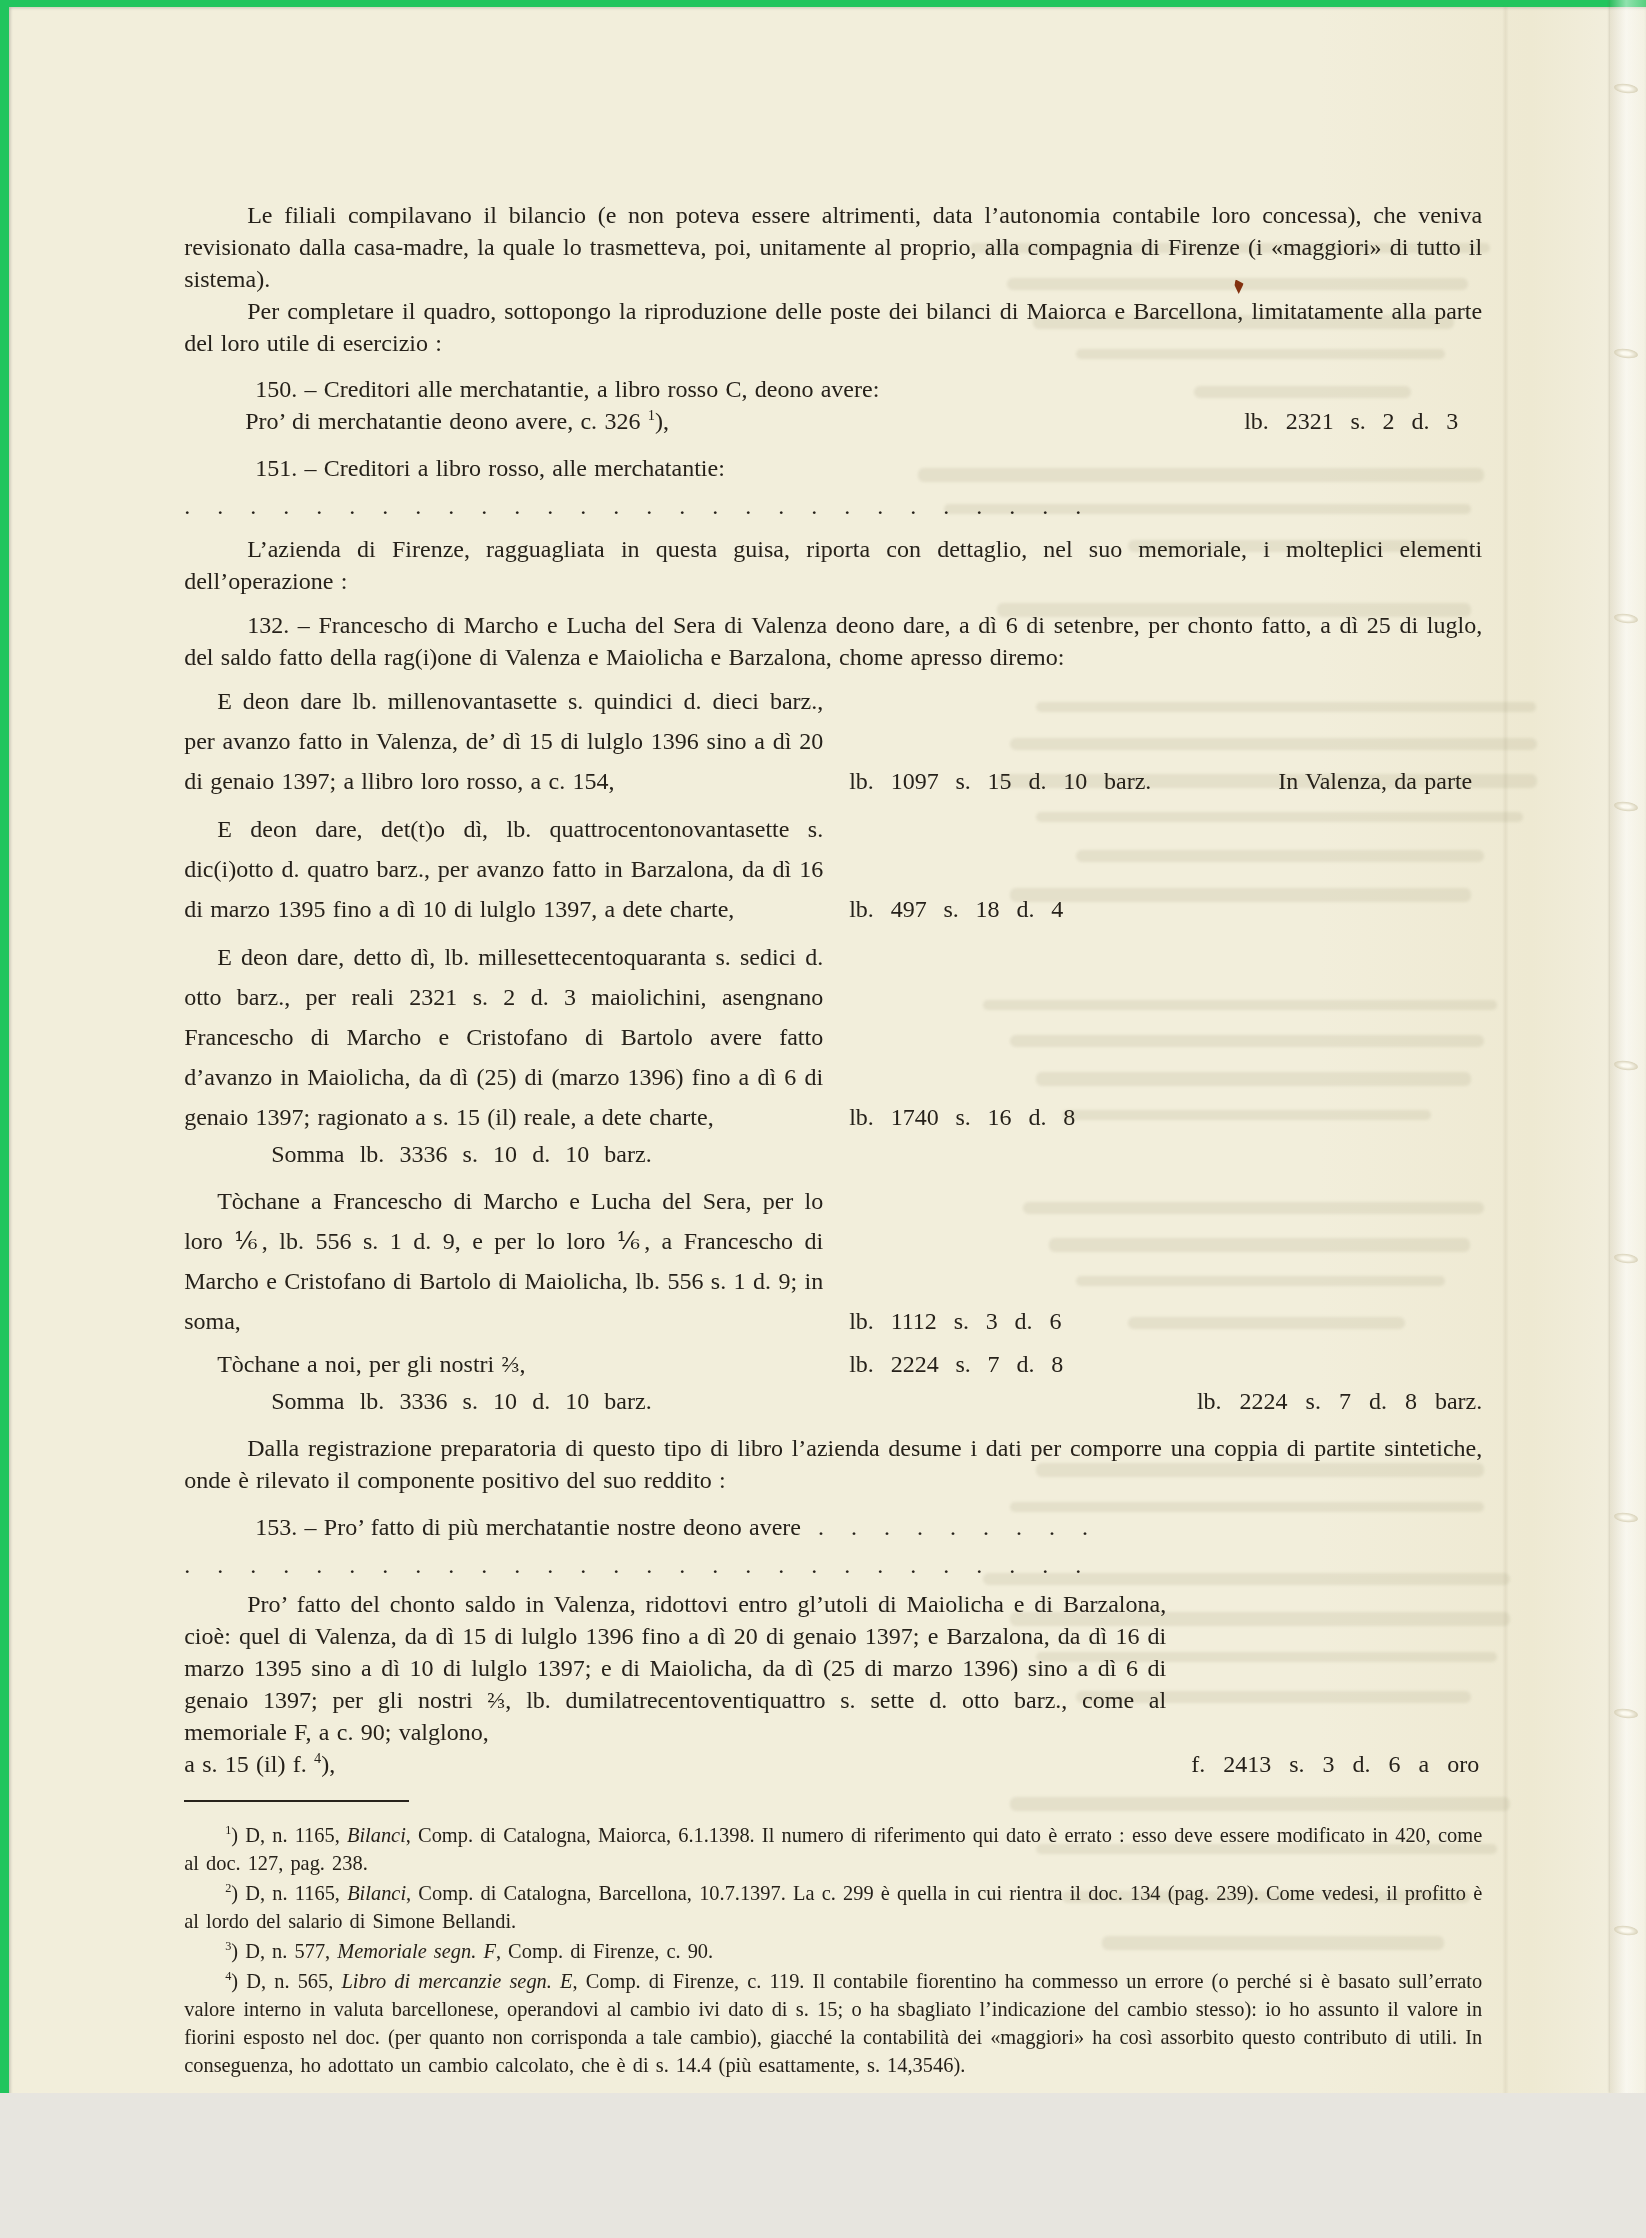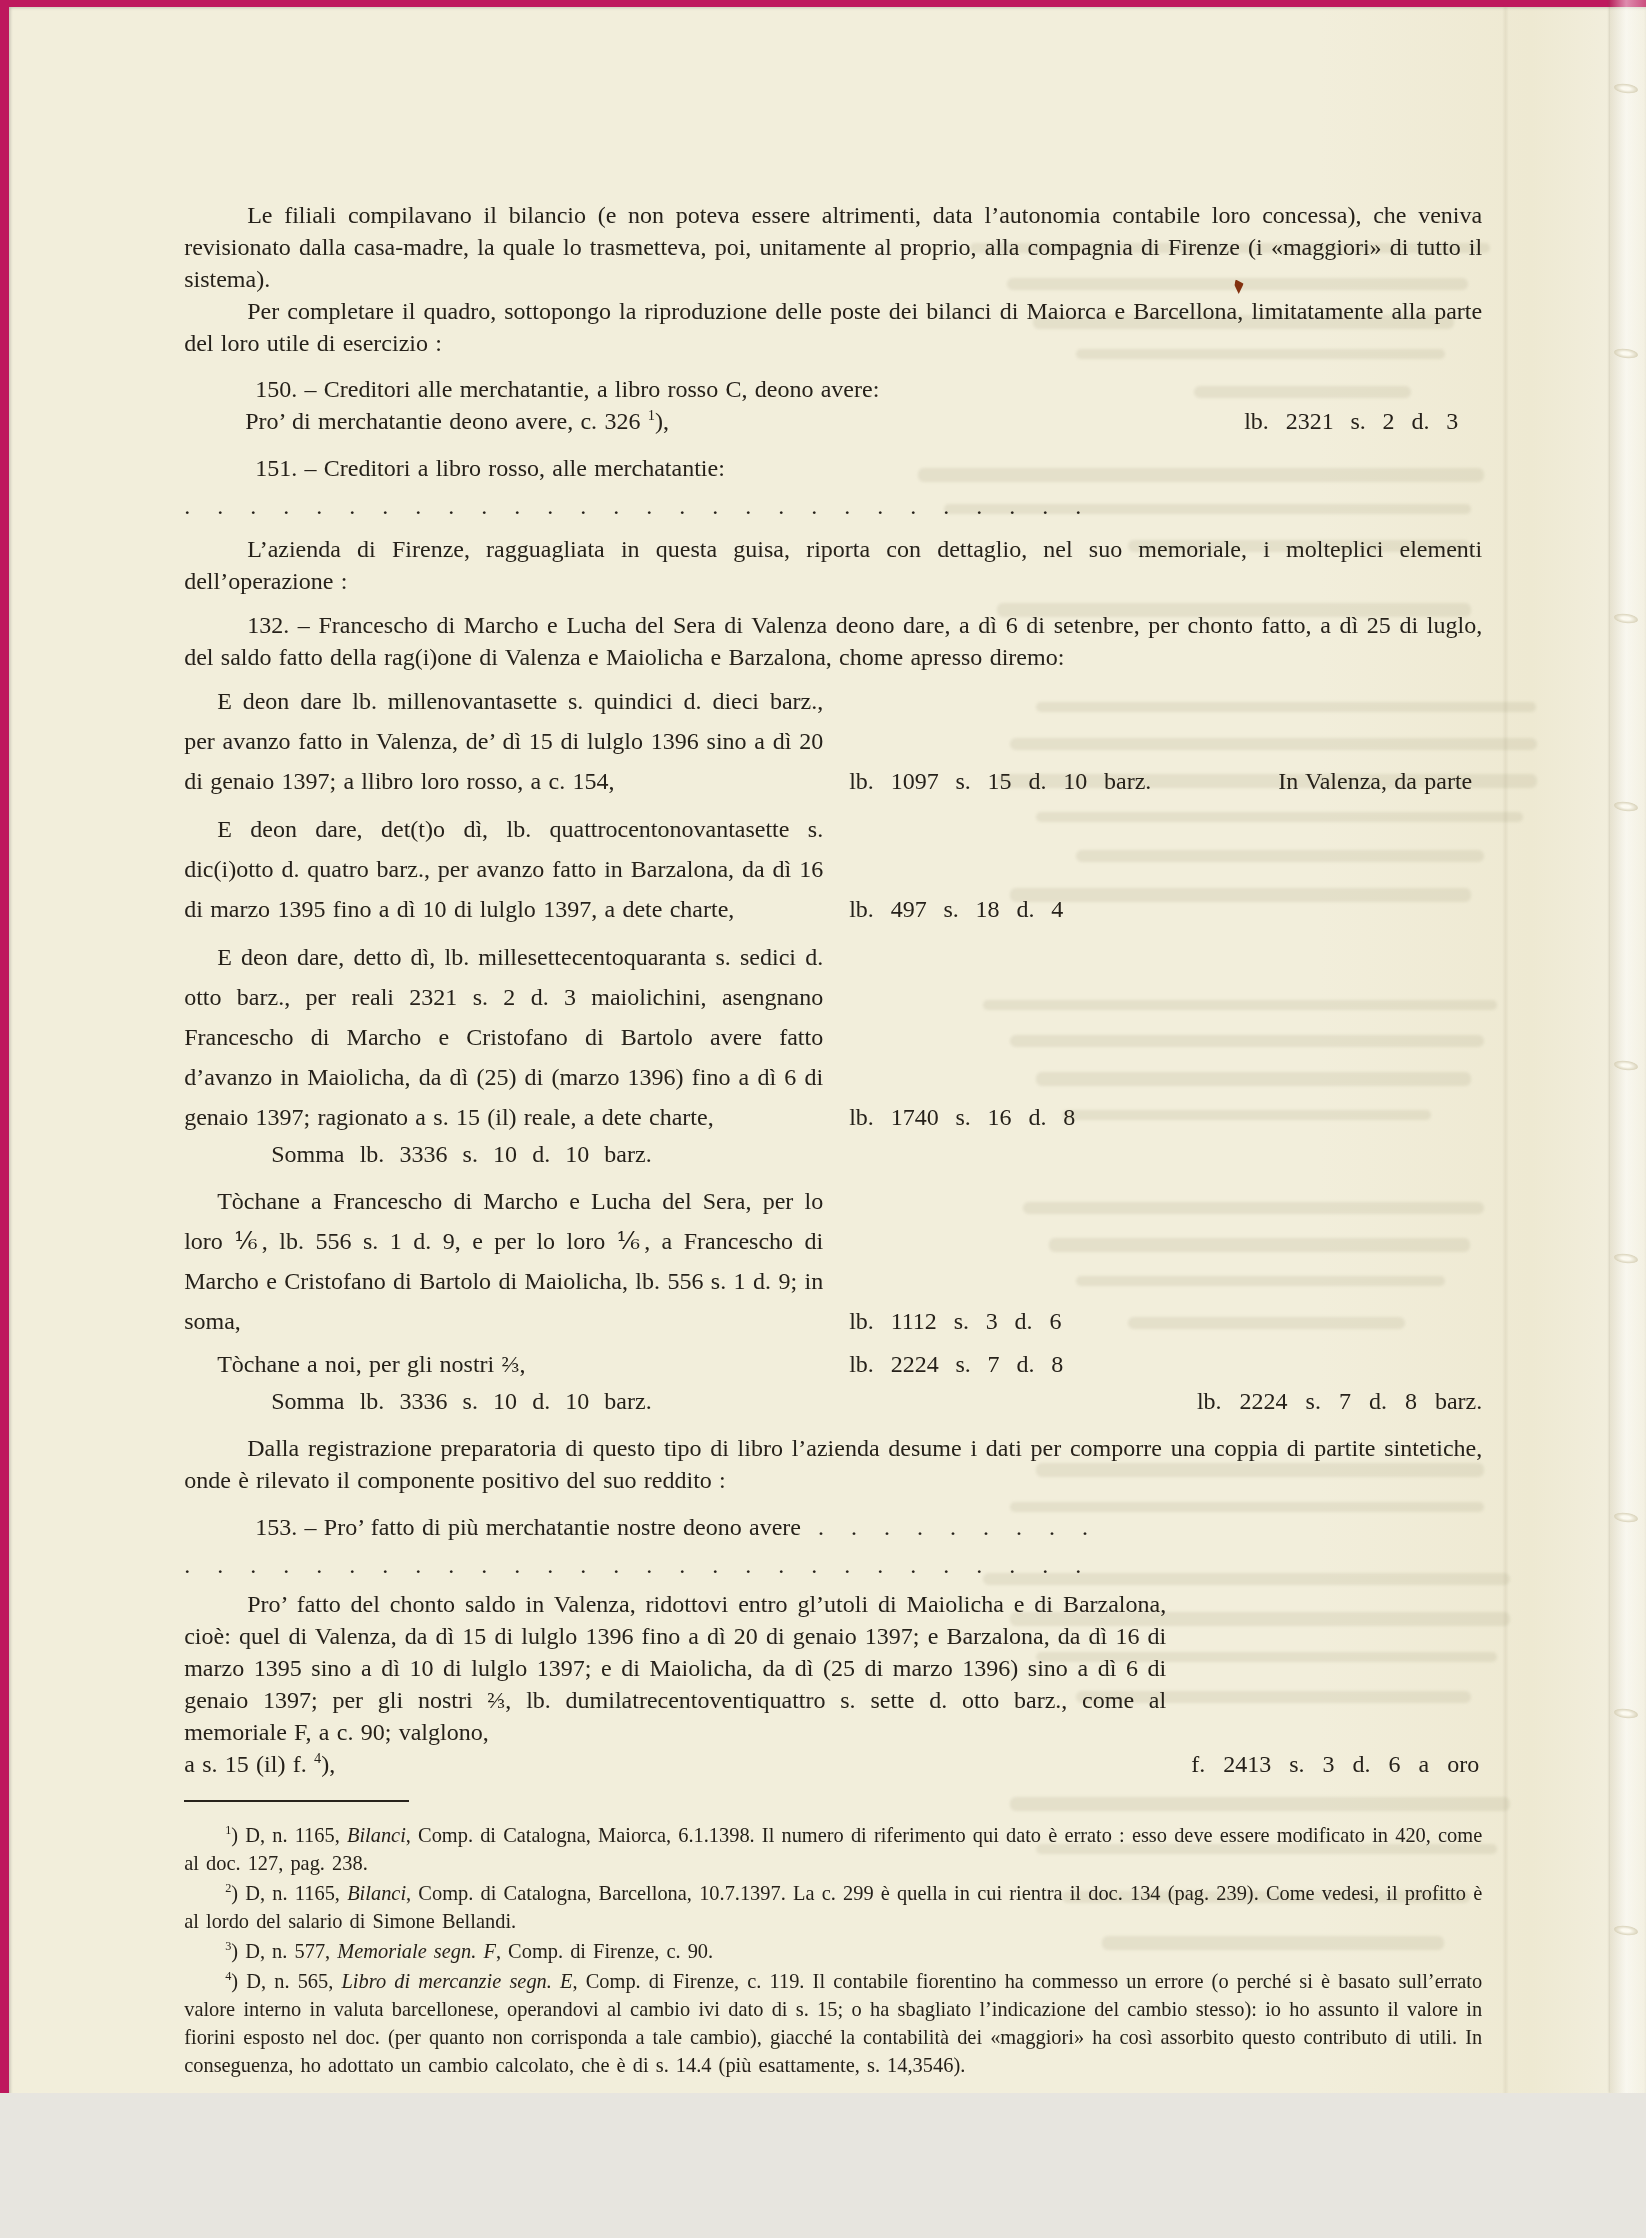--- a/index.html
+++ b/index.html
@@ -1,18 +1,18 @@
 <!DOCTYPE html>
 <html style="font-size:10.5px"><head>
 <meta charset="utf-8">
 <title>Scanned book page</title>
 <style>
   html,body{margin:0;padding:0;background:#e7e5df;}
   .scan{position:relative;width:1646px;height:2093px;overflow:hidden;
-        background:#be185d;font-family:"Liberation Serif","DejaVu Serif",serif;color:#26211a;text-decoration:underline;}
+        background:#22c55e;font-family:"Liberation Serif","DejaVu Serif",serif;color:#26211a;text-decoration:underline;}
   .page{position:absolute;left:9.2px;top:6.6px;width:1637px;height:2232px;
         background:linear-gradient(90deg,#f2eedb 0%,#f2eedb 80%,#eee9d2 93%,#f3f0e1 100%);
         box-shadow:inset 2px 0 2.6px rgba(0,0,0,.12), inset 0 2px 2.6px rgba(0,0,0,.08);}
   
   .bb{position:absolute;height:11.2px;border-radius:6px;background:rgba(163,153,120,.17);filter:blur(1.6px);}
   .crease{position:absolute;top:0;bottom:0;width:2.6px;background:rgba(125,115,88,.10);filter:blur(1.3px);}
   
   .edge{position:absolute;right:0;top:0;bottom:0;width:36px;
         background:linear-gradient(to right,rgba(150,140,110,.12),rgba(255,255,255,.5) 45%,rgba(243,240,225,.25));
         box-shadow:-0.7px 0 2px rgba(120,110,80,.22);}

